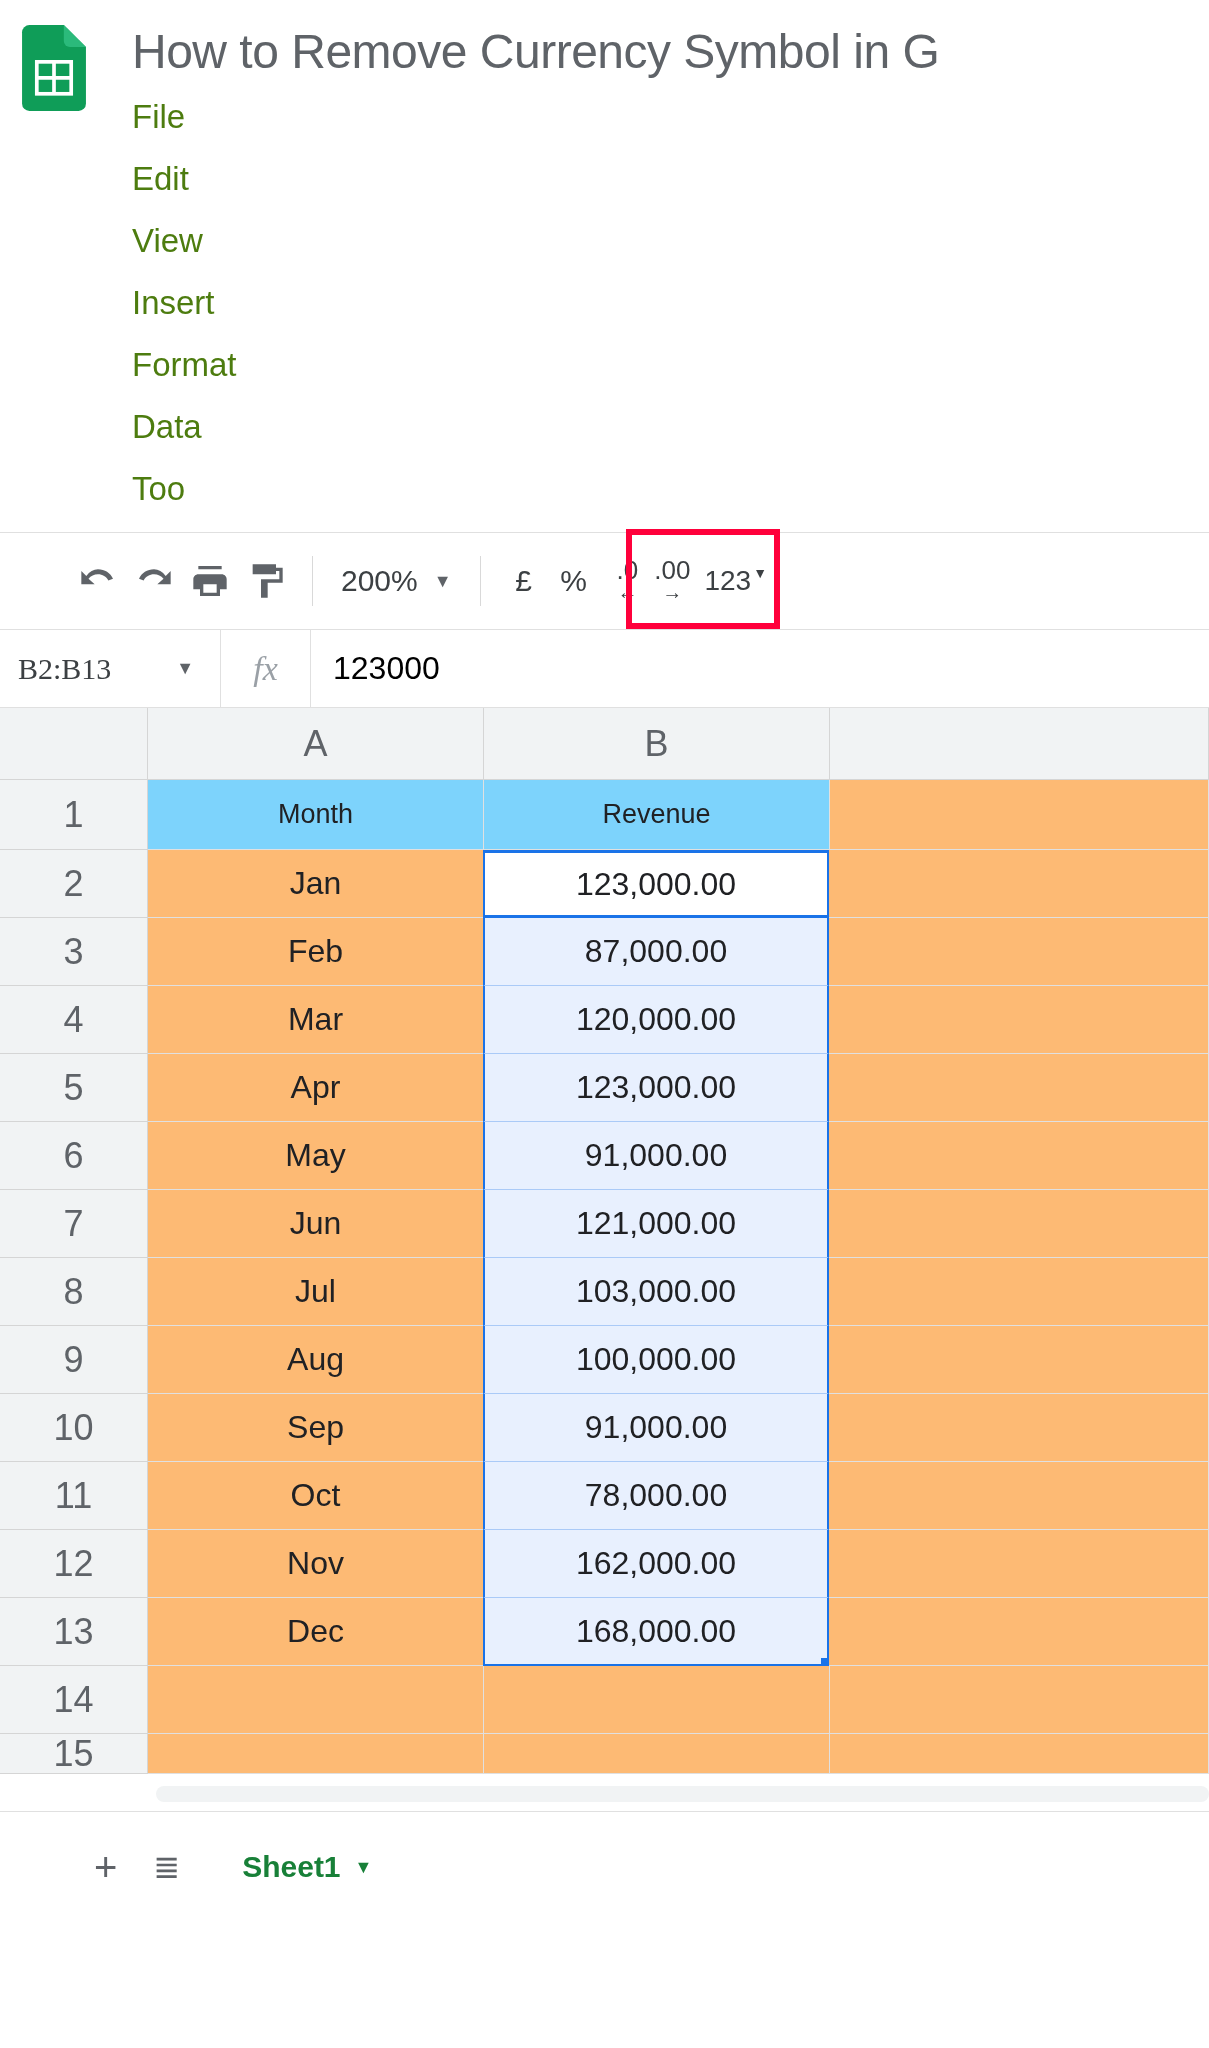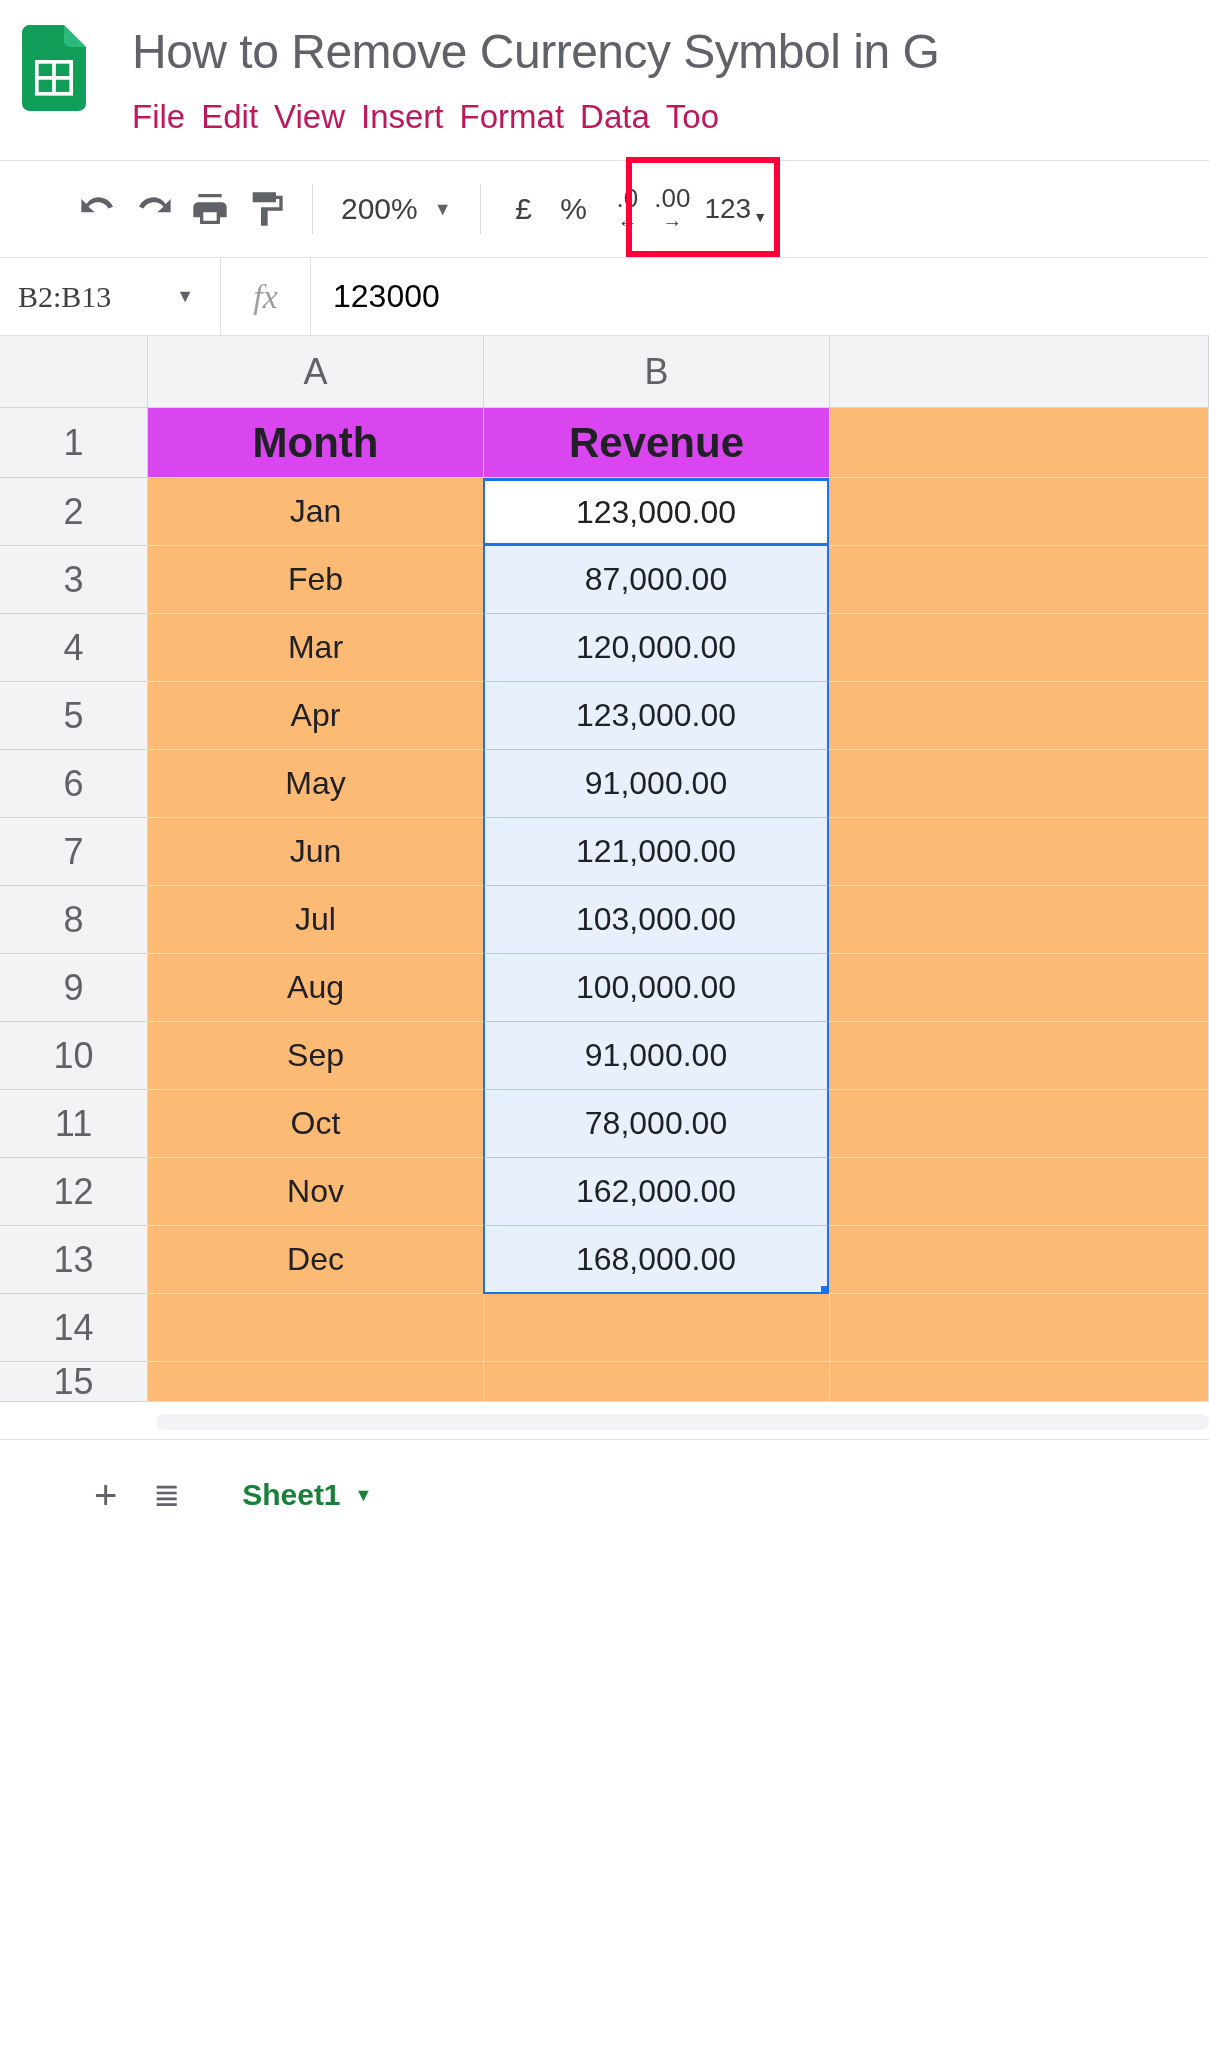--- a/index.html
+++ b/index.html
@@ -5,35 +5,35 @@
   * { box-sizing: border-box; }
   html, body { margin:0; padding:0; font-family: Arial, "Helvetica Neue", Helvetica, sans-serif; background:#fff; color:#202124; }
   body { width:1209px; height:2048px; overflow:hidden; position:relative; }
 
   
   .header { display:flex; align-items:flex-start; padding:24px 0 0 20px; }
   .logo { width:68px; height:88px; margin-right:44px; display:flex; align-items:center; justify-content:center; }
   .logo svg { width:66px; height:86px; }
   .title-area { flex:1; overflow:hidden; }
   .doc-title { font-size:48px; color:#5f6368; white-space:nowrap; line-height:56px; letter-spacing:-0.5px; }
-  .menubar { display:flex; gap:16px; margin-top:18px; font-size:33px; color:#be185d; }
+  .menubar { display:flex; gap:24px; margin-top:18px; font-size:33px; color:#4d7c0f;flex-direction:column; }
   .menubar span { cursor:pointer; }
 
   
   .toolbar-wrap { border-top:1px solid #e0e0e0; border-bottom:1px solid #e0e0e0; margin-top:24px; }
   .toolbar { display:flex; align-items:center; height:96px; padding:0 0 0 70px; color:#5f6368; position:relative; }
   .tb-btn { display:flex; align-items:center; justify-content:center; height:56px; min-width:56px; cursor:pointer; }
   .tb-sep { width:1px; height:50px; background:#d9d9d9; margin:0 18px; }
   .zoom { font-size:30px; color:#3c4043; display:flex; align-items:center; gap:16px; margin:0 10px; }
   .zoom .caret { font-size:18px; color:#5f6368; }
   .fmt-txt { font-size:30px; color:#3c4043; text-align:center; min-width:50px; cursor:pointer; }
   .dec-btn { display:flex; flex-direction:column; align-items:center; justify-content:center; font-size:26px; color:#3c4043; line-height:20px; cursor:pointer; padding:0 8px; }
   .dec-btn .arrow { font-size:20px; margin-top:2px; }
   .highlight-box { position:absolute; border:6px solid #ff003b; pointer-events:none; }
-  .more-fmt { font-size:28px; color:#3c4043; display:flex; align-items:flex-end; gap:2px; cursor:pointer; margin-left:6px;}
+  .more-fmt { font-size:28px; color:#3c4043; display:flex; align-items:flex-start; gap:2px; cursor:pointer; margin-left:6px;}
   .more-fmt .caret { font-size:14px; }
 
   
   .fx-row { display:flex; align-items:center; height:78px; border-bottom:1px solid #e0e0e0; }
   .namebox { width:221px; display:flex; align-items:center; justify-content:space-between; padding:0 26px 0 18px; font-size:30px; color:#3c4043; border-right:1px solid #e0e0e0; height:100%;font-family:Liberation Serif, serif; }
   .namebox .caret { font-size:18px; color:#5f6368; }
   .fx-label { width:90px; text-align:center; font-family:serif; font-style:italic; font-size:34px; color:#9aa0a6; border-right:1px solid #e0e0e0; height:100%; display:flex; align-items:center; justify-content:center;}
   .fx-input { flex:1; padding:0 22px; font-size:32px; color:#000000; }
 
   
@@ -43,21 +43,21 @@
   .colhdr { background:#f1f3f4; border-right:1px solid #d5d5d5; border-bottom:1px solid #d5d5d5; display:flex; align-items:center; justify-content:center; font-size:36px; color:#5f6368; }
   .colA { width:336px; }
   .colB { width:346px; }
   .colC { flex:1; }
 
   .row { display:flex; height:68px; }
   .row.hrow { height:70px; }
   .row.r15 { height:40px; overflow:hidden; }
   .rowhdr { width:148px; background:#f1f3f4; border-right:1px solid #d5d5d5; border-bottom:1px solid #d5d5d5; display:flex; align-items:center; justify-content:center; font-size:36px; color:#5f6368; }
   .cell { border-right:1px solid #e0e0e0; border-bottom:1px solid #e0e0e0; display:flex; align-items:center; justify-content:center; font-size:32px; color:#202124; background:#fdba74; position:relative; }
-  .cell.hdrcell { background:#d946ef; font-size:42px;font-weight:bold; }
+  .cell.hdrcell { background:#7dd3fc; font-size:27px; }
   .cell.colA { width:336px; }
   .cell.colB { width:346px; }
   .cell.colC { flex:1; }
 
   .cell.sel { background:#e8f0fe; border-right:2px solid #1a73e8; border-left:2px solid #1a73e8; margin-left:-1px; }
   .row .cell.sel { border-bottom:1px solid rgba(26,115,232,0.3); }
   .cell.sel.first { border-top:3px solid #1a73e8; border-bottom:3px solid #1a73e8; background:#fff; }
   .cell.sel.last { border-bottom:2px solid #1a73e8; }
   .sel-handle { position:absolute; right:-5px; bottom:-5px; width:11px; height:11px; background:#1a73e8; }
 

